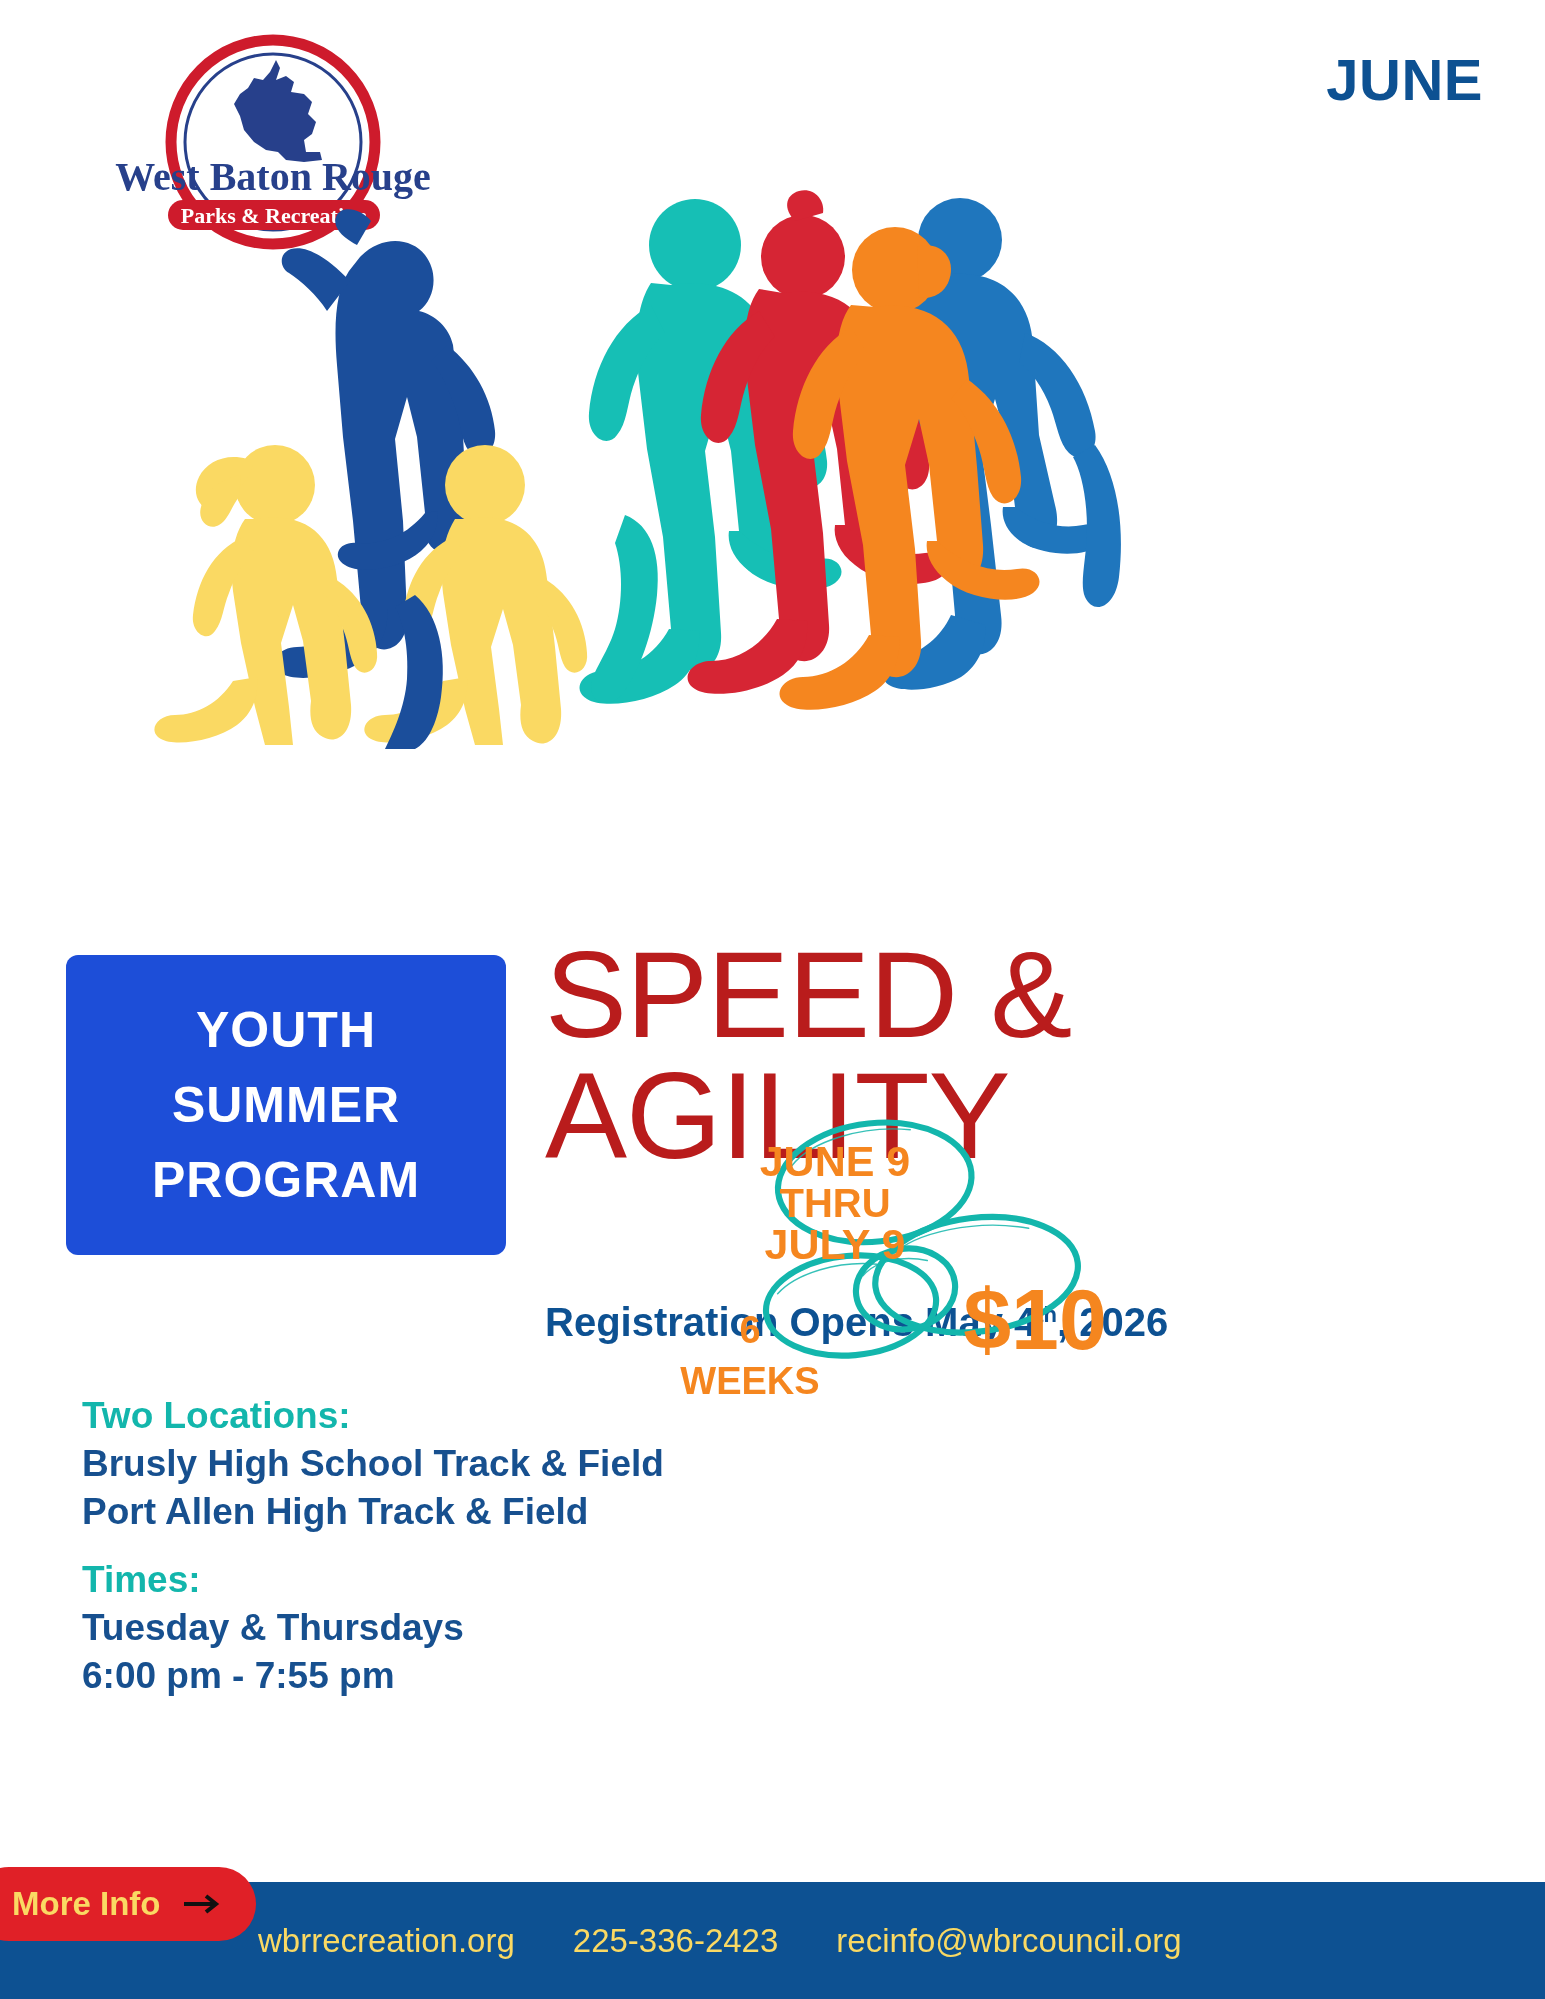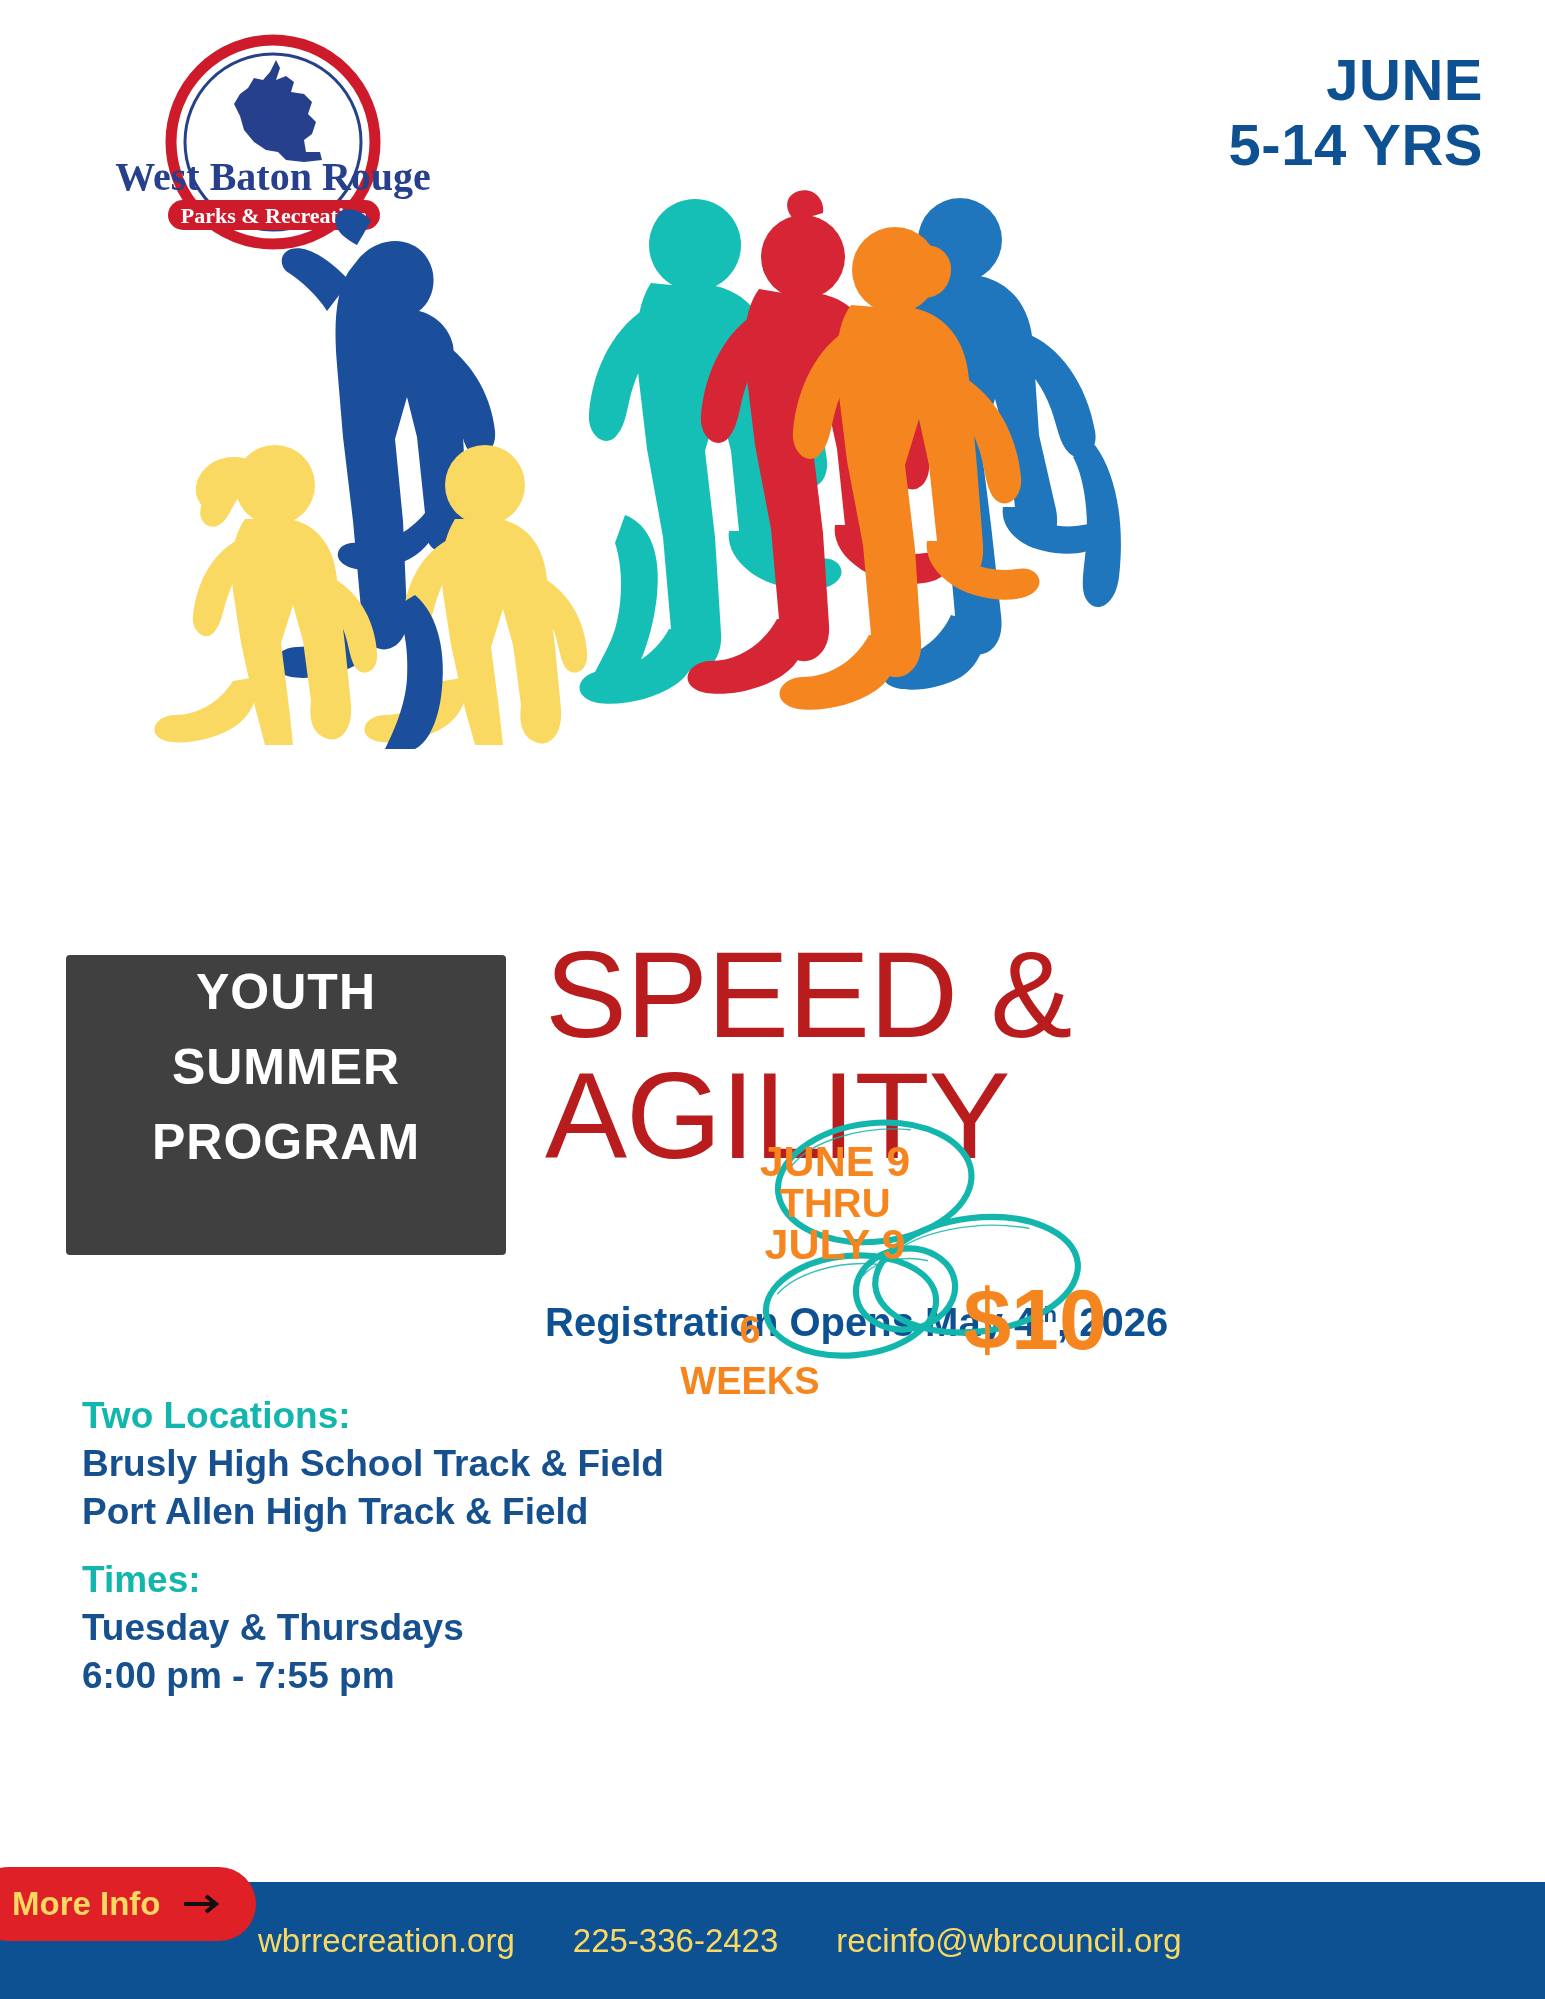--- a/index.html
+++ b/index.html
@@ -28,22 +28,22 @@
   }
   .ages div{white-space:nowrap;}
 
   
   .runners{position:absolute;left:95px;top:185px;width:1060px;height:570px;}
   .runners svg{width:100%;height:100%;display:block;}
 
   
   .youthbox{
     position:absolute;left:66px;top:955px;width:440px;height:140px;
-    background:#404040;border-radius:4px;
-    display:flex;flex-direction:column;align-items:center;justify-content:flex-start;
+    background:#1d4ed8;border-radius:12px;
+    display:flex;flex-direction:column;align-items:center;justify-content:center;
     height:300px;
   }
   .youthbox span{
     color:#ffffff;font-weight:bold;font-size:50px;line-height:1.5;
     letter-spacing:1px;text-align:center;
   }
 
   
   .headline{
     position:absolute;left:545px;top:935px;width:660px;
@@ -117,21 +117,20 @@
 
       <text x="165" y="160" text-anchor="middle" fill="#27408B" font-family="'Liberation Serif', serif" font-weight="bold" font-size="40" font-stretch="condensed">West Baton Rouge</text>
 
       <rect x="60" y="170" width="212" height="30" rx="15" fill="#CE1B2C"></rect>
       <text x="166" y="193" text-anchor="middle" fill="#ffffff" font-family="'Liberation Serif', serif" font-weight="bold" font-size="22">Parks &amp; Recreation</text>
     </svg>
   </div>
 
   <div class="ages">
     <div>JUNE</div>
-    <div>5-14 YRS</div>
   </div>
 
   <div class="runners">
     <svg viewBox="0 0 1060 570" xmlns="http://www.w3.org/2000/svg">
 
       <g fill="#1F76BD">
         <circle cx="865" cy="55" r="42"></circle>
         <path d="M845 90 C 905 82 935 112 938 160 L 944 250 L 960 320
                  C 968 350 952 368 936 362 C 922 356 918 340 920 322 L 912 258
                  L 900 214 L 886 260 L 896 340 L 906 430 C 910 460 892 474 876 468

